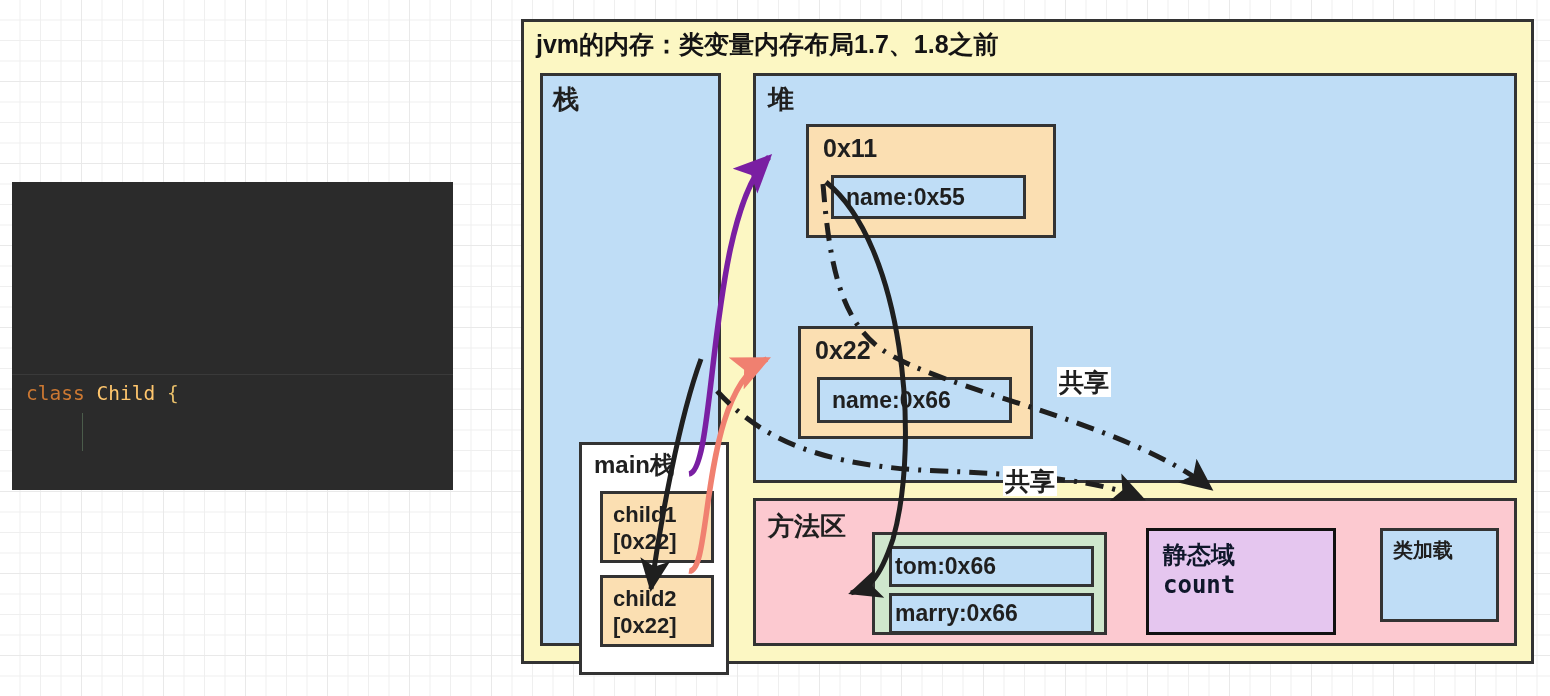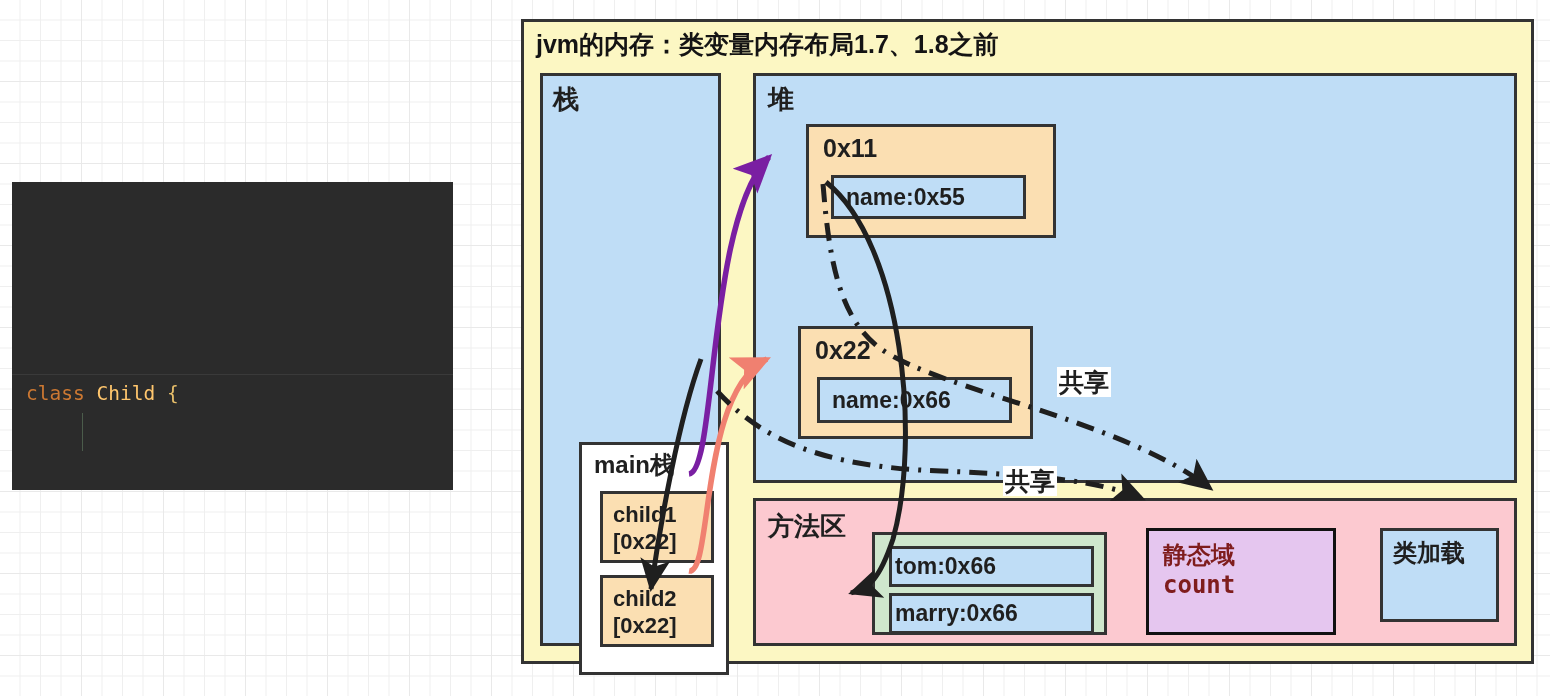--- a/index.html
+++ b/index.html
@@ -223,37 +223,37 @@
     width: 190px; height: 107px;
     background: #e5c6ef;
     border: 3px solid #111111;
     box-sizing: border-box;
   }
   .static-line {
     position: absolute;
     left: 14px;
     font-size: 24px;
     font-weight: bold;
-    color: #7f1d1d;
+    color: #0f172a;
   }
   #static-title { top: 8px; }
   #static-name  { top: 40px; font-family: "DejaVu Sans Mono","Liberation Mono",monospace; }
 
   #classloader-box {
     position: absolute;
     left: 624px; top: 27px;
     width: 119px; height: 94px;
     background: #bfddf6;
     border: 3px solid #333333;
     box-sizing: border-box;
   }
   #classloader-label {
     position: absolute;
     left: 10px; top: 6px;
-    font-size: 24px;
+    font-size: 20px;
     font-weight: bold;
     color: #1f1f1f;
   }
 
   
   .shared-tag {
     position: absolute;
     background: #ffffff;
     font-size: 25px;
     font-weight: bold;

